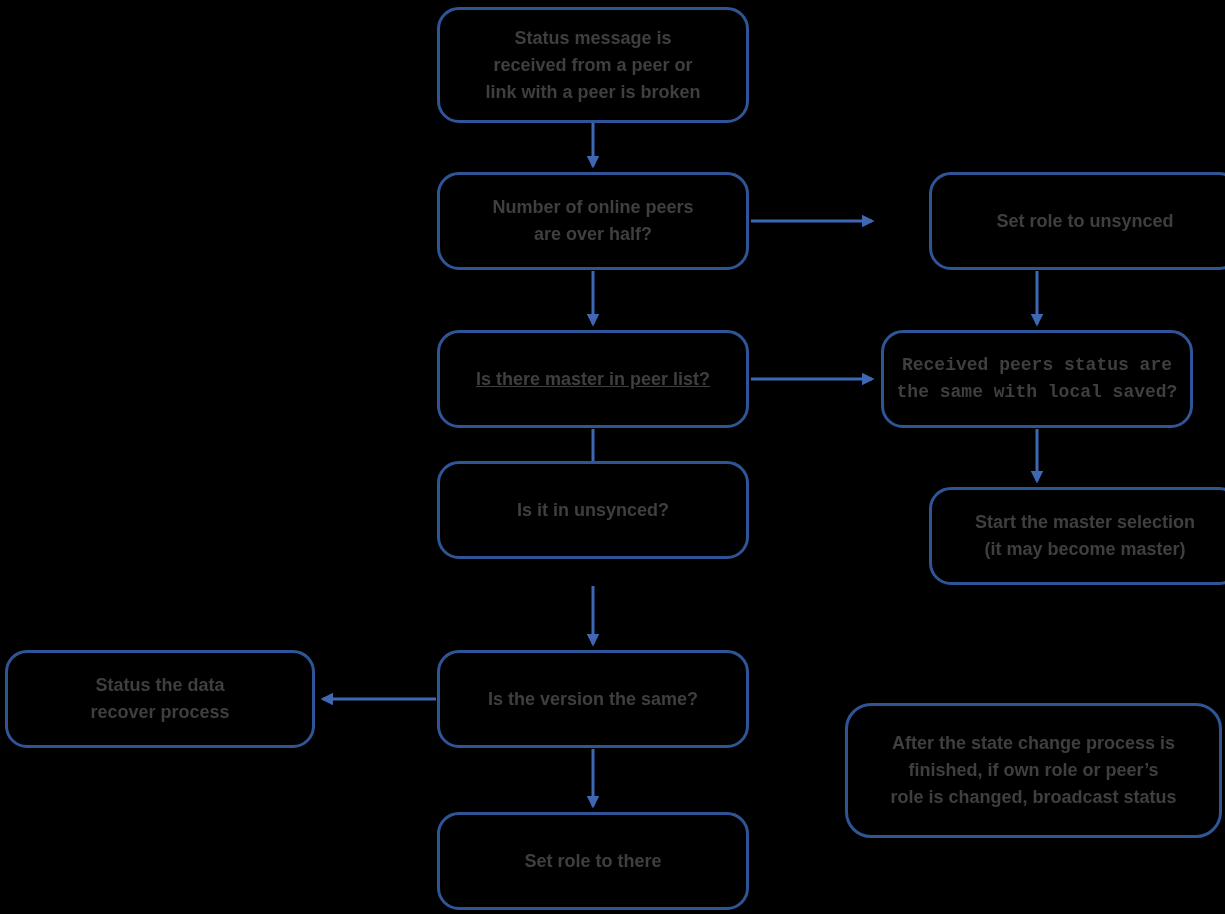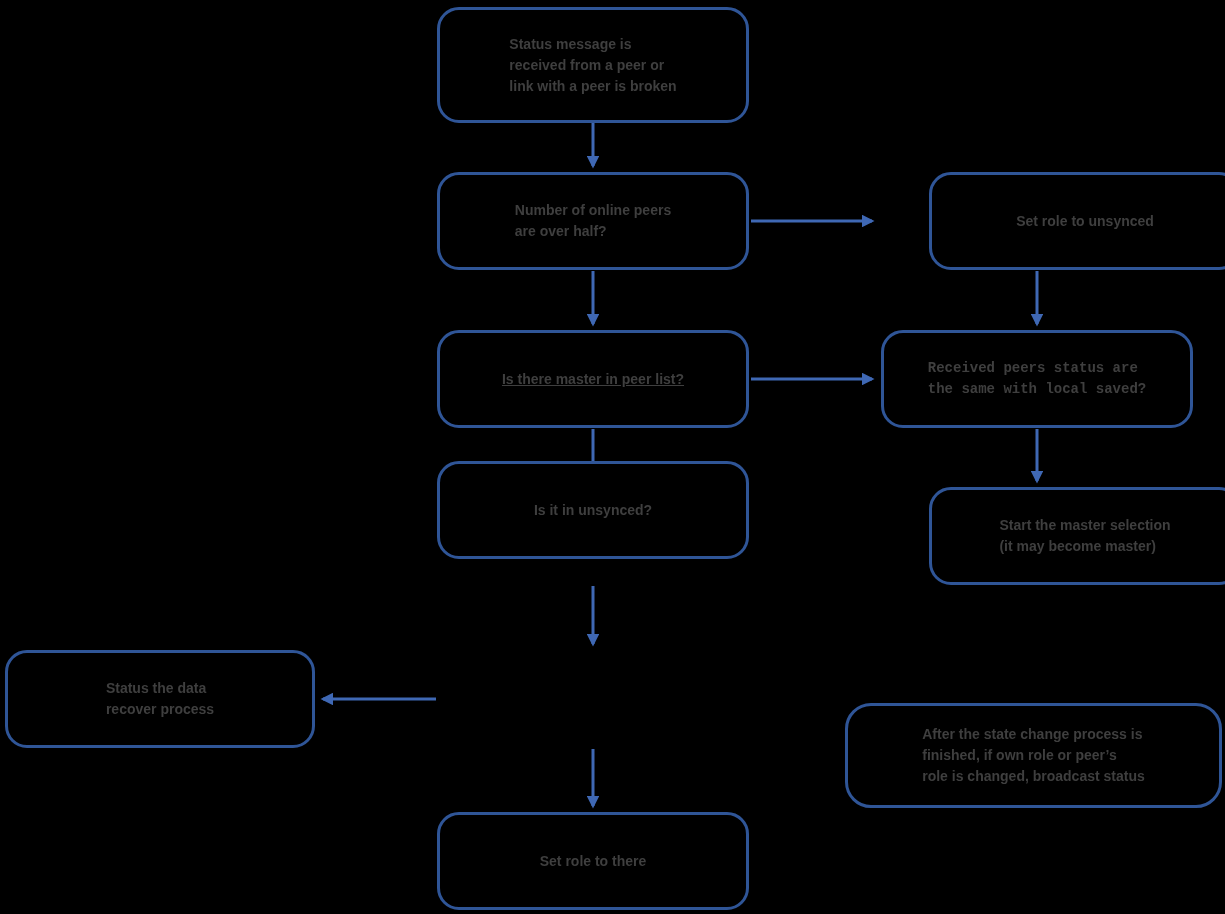--- a/index.html
+++ b/index.html
@@ -17,42 +17,42 @@
     overflow: hidden;
     font-family: "Liberation Sans", sans-serif;
   }
   .node {
     position: absolute;
     box-sizing: border-box;
     border: 3.5px solid var(--box-border);
     border-radius: 22px;
     background: var(--bg);
     color: var(--text-color);
-    font-size: 14px;
+    font-size: 18px;
     font-weight: 700;
     line-height: 1.5;
-    text-align: left;
+    text-align: center;
     display: flex;
     align-items: center;
     justify-content: center;
     white-space: pre-line;
     padding: 14px 6px;
   }
   
   #n-status        { left: 437px; top: 7px;   width: 312px; height: 116px; }
   #n-peers-half    { left: 437px; top: 172px; width: 312px; height: 98px; }
   #n-set-unsynced  { left: 881px; top: 172px; width: 312px; height: 98px; margin-left: 48px; }
   #n-master-list   { left: 437px; top: 330px; width: 312px; height: 98px; text-decoration: underline; }
   #n-status-same   { left: 881px; top: 330px; width: 312px; height: 98px; font-family: Liberation Mono, monospace; }
   #n-in-unsynced   { left: 437px; top: 461px; width: 312px; height: 98px; }
   #n-master-sel    { left: 881px; top: 487px; width: 312px; height: 98px; margin-left: 48px; }
   #n-version-same  { left: 437px; top: 650px; width: 312px; height: 98px; }
   #n-data-recover  { left: 5px;   top: 650px; width: 310px; height: 98px; }
   #n-set-slave     { left: 437px; top: 812px; width: 312px; height: 98px; }
-  #n-note          { left: 845px; top: 703px; width: 377px; height: 105px; border-radius: 26px; }
+  #n-note          { left: 845px; top: 703px; width: 377px; height: 135px; border-radius: 26px; }
 
   svg.connectors {
     position: absolute;
     left: 0; top: 0;
     width: 1225px;
     height: 914px;
     pointer-events: none;
   }
   .arrow {
     stroke: var(--arrow-color);
@@ -96,20 +96,21 @@
   <div class="node" id="n-master-list">Is there master in peer list?</div>
 
   <div class="node" id="n-status-same">Received peers status are
 the same with local saved?</div>
 
   <div class="node" id="n-in-unsynced">Is it in unsynced?</div>
 
   <div class="node" id="n-master-sel">Start the master selection
 (it may become master)</div>
 
+  <div class="node" id="n-version-same">Is the version the same?</div>
 
   <div class="node" id="n-data-recover">Status the data
 recover process</div>
 
   <div class="node" id="n-set-slave">Set role to there</div>
 
   <div class="node" id="n-note">After the state change process is
 finished, if own role or peer’s
 role is changed, broadcast status</div>
 

